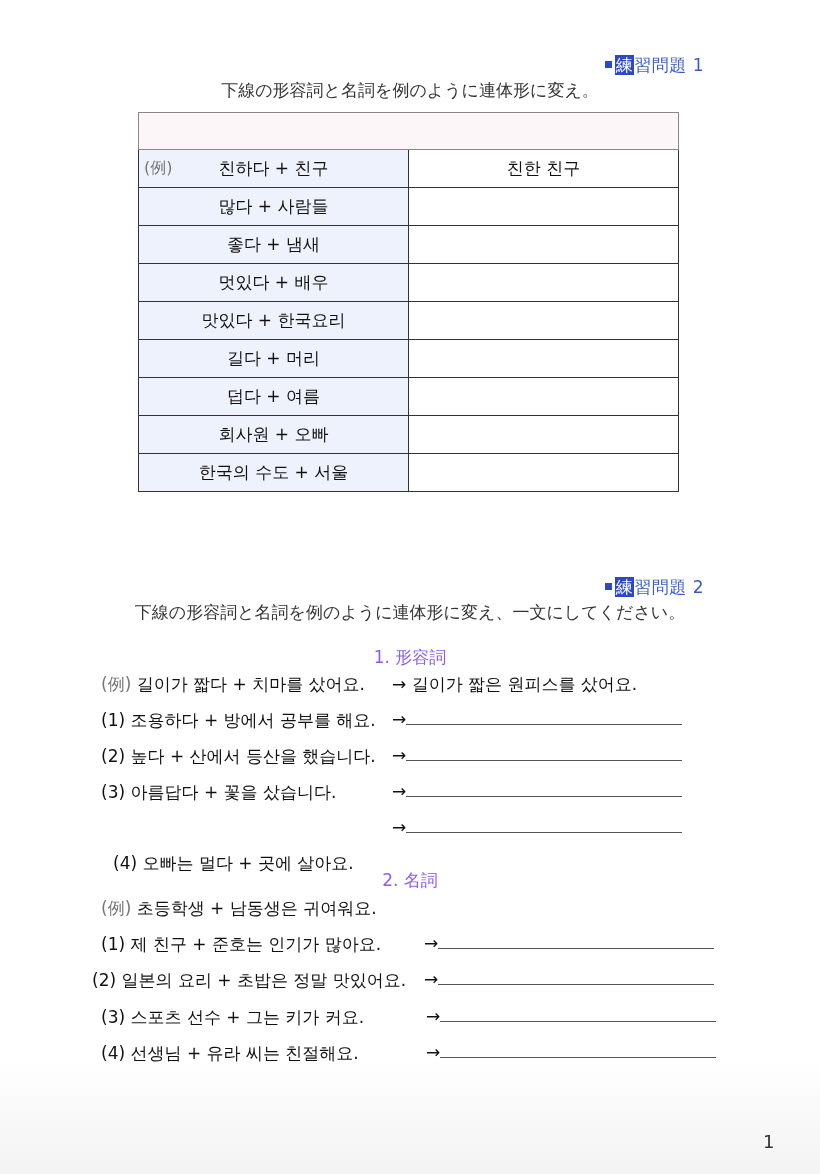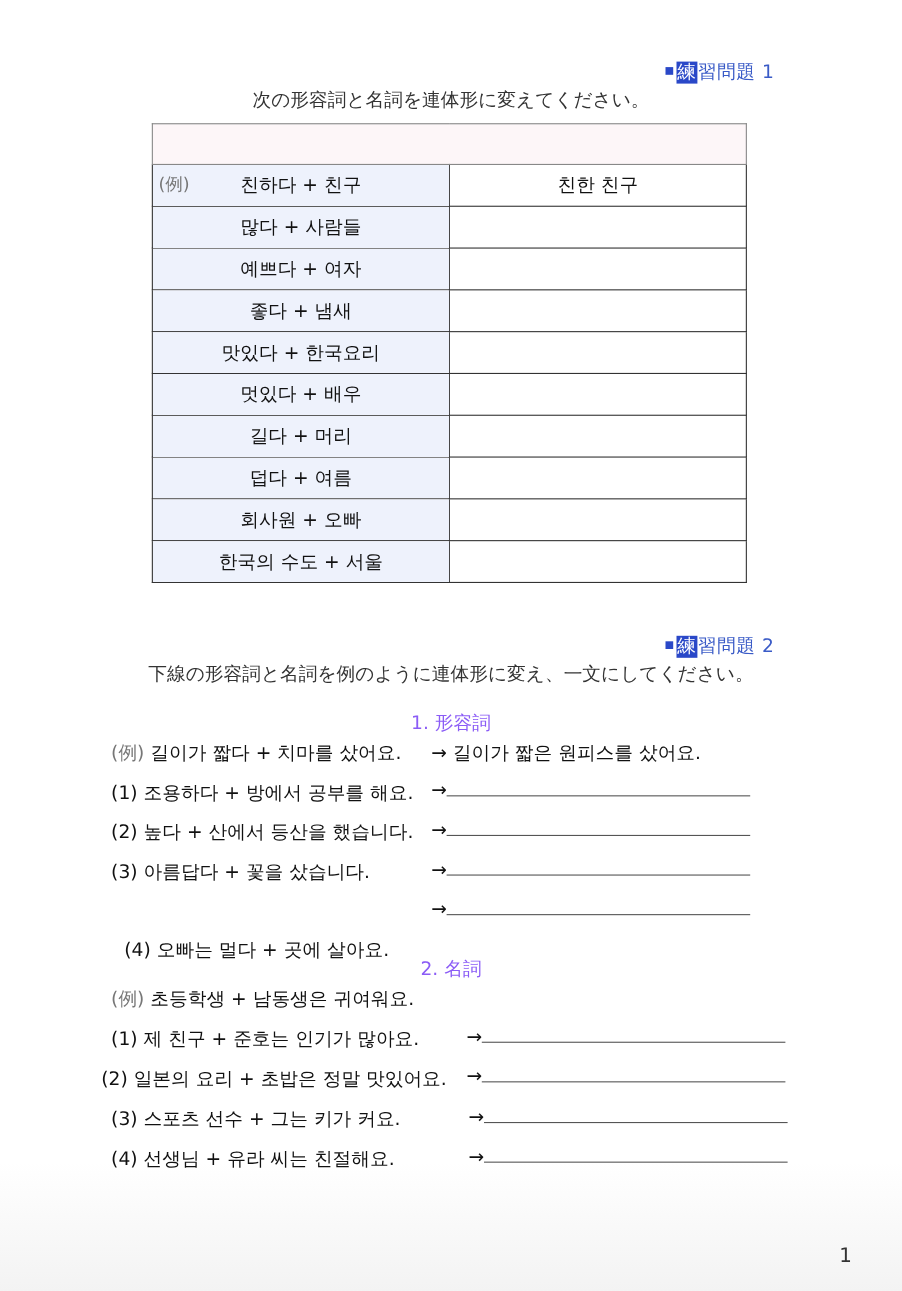--- a/index.html
+++ b/index.html
@@ -50,49 +50,45 @@
   .pagenum { position: absolute; left: 763px; top: 1131px; font-size: 18px; color: #333; }
 </style>
 </head>
 <body>
 
 <div class="page">
 
   <div class="title" style="top:54px;">
     <span class="sq"></span><span class="hl">練</span><span>習問題 1</span>
   </div>
-  <div class="subtitle" style="top:79px;">次の形容詞と名詞を連体形に変えてください。</div>
+  <div class="subtitle" style="top:79px;">下線の形容詞と名詞を例のように連体形に変え。</div>
 
   <table class="ex">
     <tbody>
         <tr class="head">
           <td colspan="2"></td>
         </tr>
     <tr>
       <td class="q"><span class="ex-tag">(例)</span><span>친하다 + 친구</span></td>
       <td class="a">친한 친구</td>
     </tr>
     <tr>
           <td class="q">많다 + 사람들</td>
           <td class="a"></td>
         </tr>
     <tr>
-          <td class="q">예쁘다 + 여자</td>
-          <td class="a"></td>
-        </tr>
-    <tr>
           <td class="q">좋다 + 냄새</td>
           <td class="a"></td>
         </tr>
     <tr>
-          <td class="q">맛있다 + 한국요리</td>
+          <td class="q">멋있다 + 배우</td>
           <td class="a"></td>
         </tr>
     <tr>
-          <td class="q">멋있다 + 배우</td>
+          <td class="q">맛있다 + 한국요리</td>
           <td class="a"></td>
         </tr>
     <tr>
           <td class="q">길다 + 머리</td>
           <td class="a"></td>
         </tr>
     <tr>
           <td class="q">덥다 + 여름</td>
           <td class="a"></td>
         </tr>

